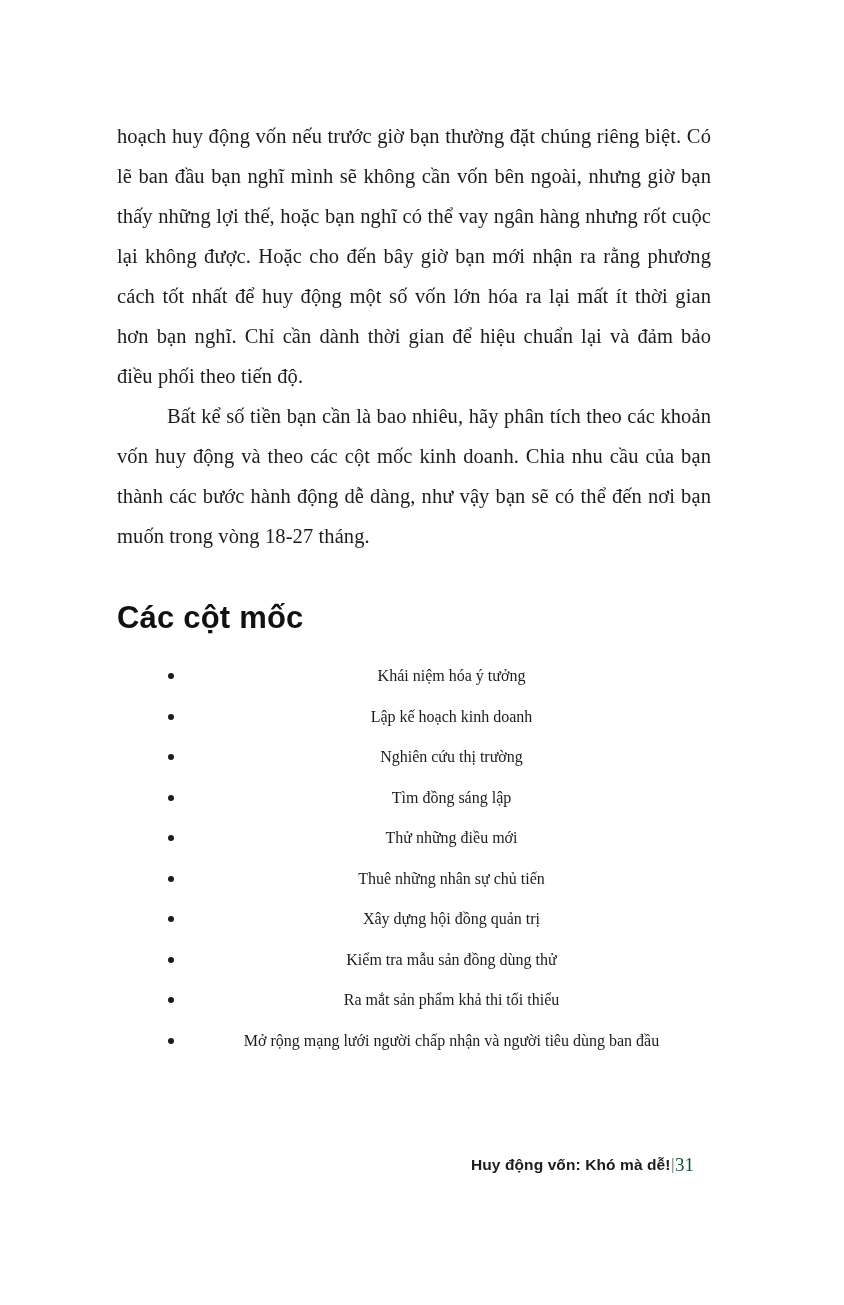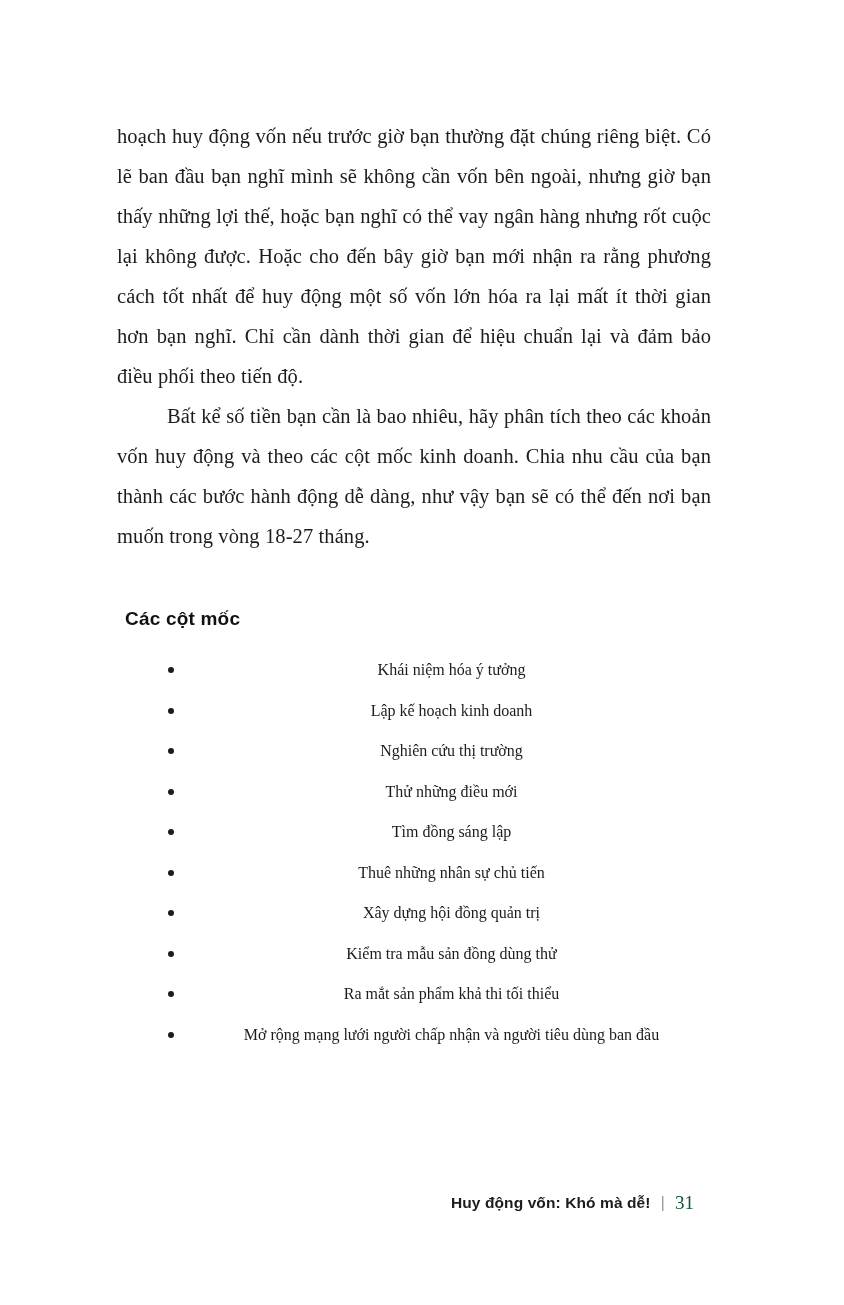--- a/index.html
+++ b/index.html
@@ -23,23 +23,23 @@
     font-size: 20.5px;
     line-height: 40px;
     text-align: justify;
     margin: 0;
     letter-spacing: 0.1px;
   }
   .body-par.indent { text-indent: 50px; }
   .section-heading {
     font-family: "Liberation Sans", sans-serif;
     font-weight: bold;
-    font-size: 19px;
+    font-size: 31px;
     color: #111111;
-    margin: 8px;
+    margin: 0;
     padding-top: 44px;
     padding-bottom: 12px;
     letter-spacing: 0.2px;
   }
   .milestone-list {
     list-style: none;
     margin: 8px 0 0 0;
     padding: 0;
   }
   .milestone-item {
@@ -53,25 +53,25 @@
     position: absolute;
     left: 51px;
     top: 17px;
     width: 6px;
     height: 6px;
     border-radius: 50%;
     background: #1c1c1c;
   }
   .footer {
     position: absolute;
-    top: 1192px;
+    top: 1154px;
     right: 133px;
     display: flex;
     align-items: center;
-    gap: 10px;
+    gap: 0;
     text-align: center;
   }
   .footer .book-title {
     font-family: "Liberation Sans", sans-serif;
     font-weight: bold;
     font-size: 15.5px;
     color: #1c1c1c;
     letter-spacing: 0.1px;
   }
   .footer .sep {
@@ -107,25 +107,25 @@
       <li class="milestone-item">
         <span class="bullet"></span>
         <span>Lập kế hoạch kinh doanh</span>
       </li>
       <li class="milestone-item">
         <span class="bullet"></span>
         <span>Nghiên cứu thị trường</span>
       </li>
       <li class="milestone-item">
         <span class="bullet"></span>
-        <span>Thử những điều mới</span>
+        <span>Tìm đồng sáng lập</span>
       </li>
       <li class="milestone-item">
         <span class="bullet"></span>
-        <span>Tìm đồng sáng lập</span>
+        <span>Thử những điều mới</span>
       </li>
       <li class="milestone-item">
         <span class="bullet"></span>
         <span>Thuê những nhân sự chủ tiến</span>
       </li>
       <li class="milestone-item">
         <span class="bullet"></span>
         <span>Xây dựng hội đồng quản trị</span>
       </li>
       <li class="milestone-item">

